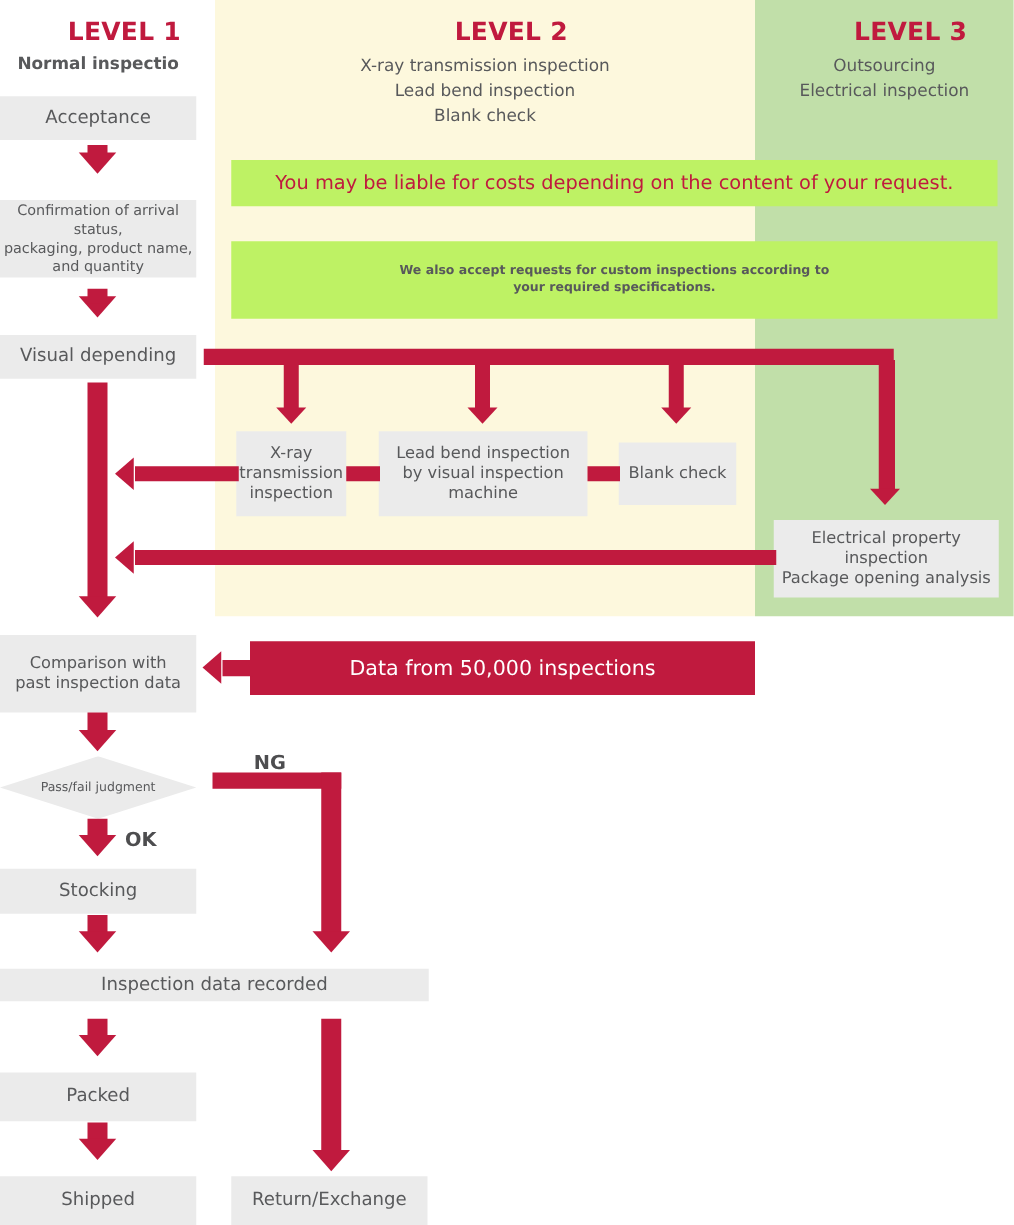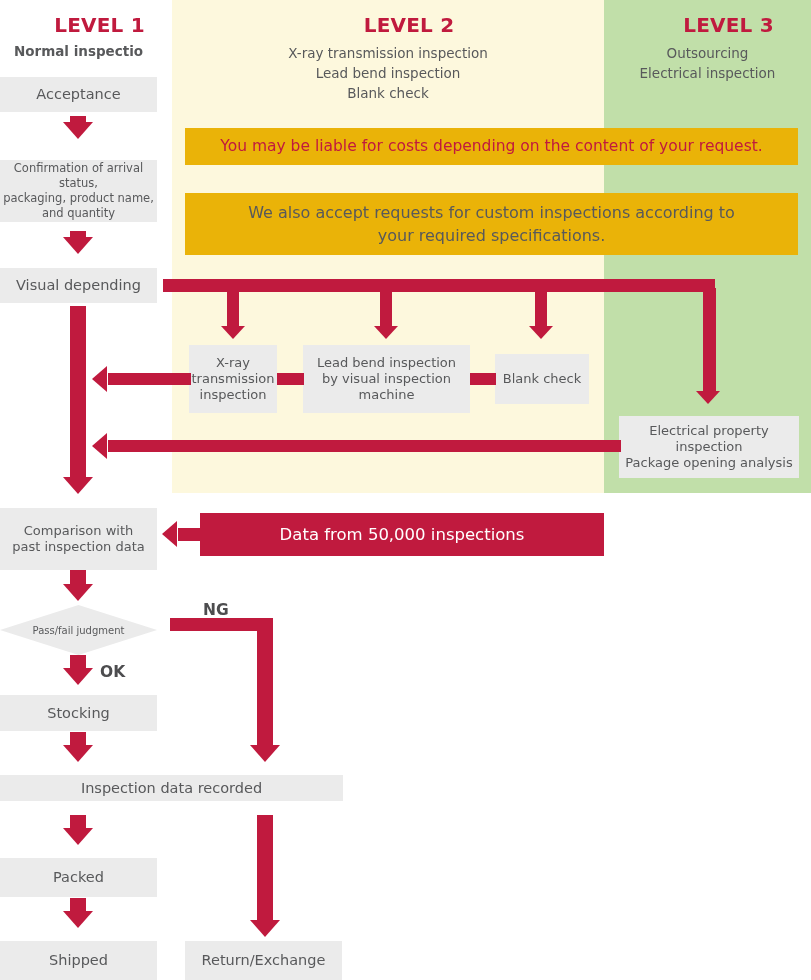--- a/index.html
+++ b/index.html
@@ -41,26 +41,26 @@
     color: #58595b; font-size: 13.5px; line-height: 1.48;
   }
   .lvl-sub-clip {
     position: absolute; text-align: center; color: #58595b;
     font-size: 13.5px; font-weight: bold;
     white-space: nowrap; overflow: hidden;
   }
 
   
   .notice {
-    position: absolute; background: #eab308;
+    position: absolute; background: #bef264;
     display: flex; align-items: center; justify-content: center;
     text-align: center; line-height: 1.45;
   }
   .notice-red { color: #c01a3e; font-size: 15.5px; }
-  .notice-grey { color: #58595b; font-size: 16px; }
+  .notice-grey { color: #58595b; font-size: 10px; font-weight: bold; }
 
   
   .rb { position: absolute; background: #c01a3e; }
 
   
   .arw-d {
     position: absolute; width: 0; height: 0;
     border-left: 12px solid transparent;
     border-right: 12px solid transparent;
     border-top: 13px solid #c01a3e;

